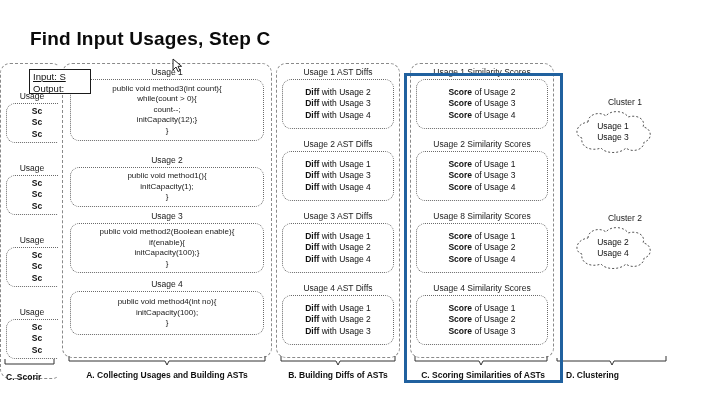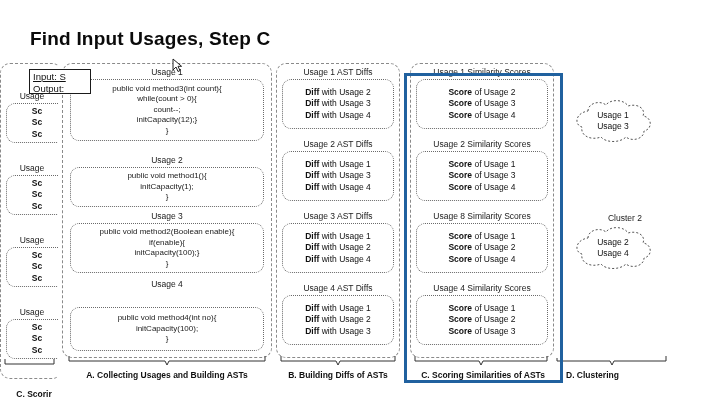--- a/index.html
+++ b/index.html
@@ -209,21 +209,21 @@
           <div>Sc</div>
         </div>
         <div class="left-title" style="position: absolute; left: 4px; top: 252px; width: 56px;">Usage</div>
         <div class="left-card" style="position: absolute; left: 6px; top: 264px; width: 62px; height: 40px;">
           <div>Sc</div>
           <div>Sc</div>
           <div>Sc</div>
         </div>
       </div>
   </div>
-  <div class="col-caption" style="left:6px;top:334px;width:56px;text-align:center;">C. Scorir</div>
+  <div class="col-caption" style="left:6px;top:317px;width:56px;text-align:left;">C. Scorir</div>
   <svg class="brace" style="left:4px;top:303px;width:52px;height:11px;" viewBox="0 0 52 11" preserveAspectRatio="none">
     <path d="M1 1 L1 6 L50 6 L50 1" fill="none" stroke="#333" stroke-width="1"></path>
   </svg>
 
   <div class="col" id="col-a" style="left:62px;width:210px;">
     <div class="col-wrap" style="left:0px;top:8px;width:210px;height:295px;"></div>
     <div id="col-a-groups">
         <div class="group-title" style="position: absolute; left: 8px; top: 12px; width: 194px;">Usage 1</div>
         <div class="card" style="position: absolute; left: 8px; top: 24px; width: 194px; height: 62px; align-items: center;">
           <div class="code-line">public void method3(int count){</div>
@@ -239,21 +239,21 @@
           <div class="code-line">}</div>
         </div>
         <div class="group-title" style="position: absolute; left: 8px; top: 156px; width: 194px;">Usage 3</div>
         <div class="card" style="position: absolute; left: 8px; top: 168px; width: 194px; height: 50px;">
           <div class="code-line">public void method2(Boolean enable){</div>
           <div class="code-line">if(enable){</div>
           <div class="code-line">initCapacity(100);}</div>
           <div class="code-line">}</div>
         </div>
         <div class="group-title" style="position: absolute; left: 8px; top: 224px; width: 194px;">Usage 4</div>
-        <div class="card" style="position: absolute; left: 8px; top: 236px; width: 194px; height: 44px; margin-top: 16px;">
+        <div class="card" style="position: absolute; left: 8px; top: 236px; width: 194px; height: 44px;">
           <div class="code-line">public void method4(int no){</div>
           <div class="code-line">initCapacity(100);</div>
           <div class="code-line">}</div>
         </div>
       </div>
   </div>
   <svg class="brace" style="left:68px;top:300px;width:198px;height:12px;" viewBox="0 0 198 12" preserveAspectRatio="none">
     <path d="M1 1 L1 6 L97 6 L99 10 L101 6 L197 6 L197 1" fill="none" stroke="#333" stroke-width="1"></path>
   </svg>
   <div class="col-caption" style="left:62px;top:315px;width:210px;">A. Collecting Usages and Building ASTs</div>
@@ -322,20 +322,21 @@
       </div>
   </div>
   <svg class="brace" style="left:414px;top:300px;width:134px;height:12px;" viewBox="0 0 134 12" preserveAspectRatio="none">
     <path d="M1 1 L1 6 L65 6 L67 10 L69 6 L133 6 L133 1" fill="none" stroke="#333" stroke-width="1"></path>
   </svg>
   <div class="col-caption" style="left:408px;top:315px;width:150px;">C. Scoring Similarities of ASTs</div>
 
   <div class="col" id="col-d" style="left:566px;width:150px;">
     <div id="col-d-clusters">
         <div class="cloud-wrap" style="left: 4px; top: 42px; width: 110px;">
+          <div class="cloud-label">Cluster 1</div>
           <div class="cloud">
             <svg width="86" height="48" viewBox="0 0 86 48">
               <path d="M18 14 C18 6 30 3 36 8 C40 2 54 2 58 9 C68 6 76 12 73 19 C82 20 83 32 74 34 C74 42 62 45 56 40 C50 46 36 46 31 40 C20 44 10 38 12 30 C4 28 5 16 18 14 Z" fill="#ffffff" stroke="#555" stroke-width="1" stroke-dasharray="2,2"></path>
             </svg>
             <div class="cloud-text">
               <div>Usage 1</div>
               <div>Usage 3</div>
             </div>
           </div>
         </div>

